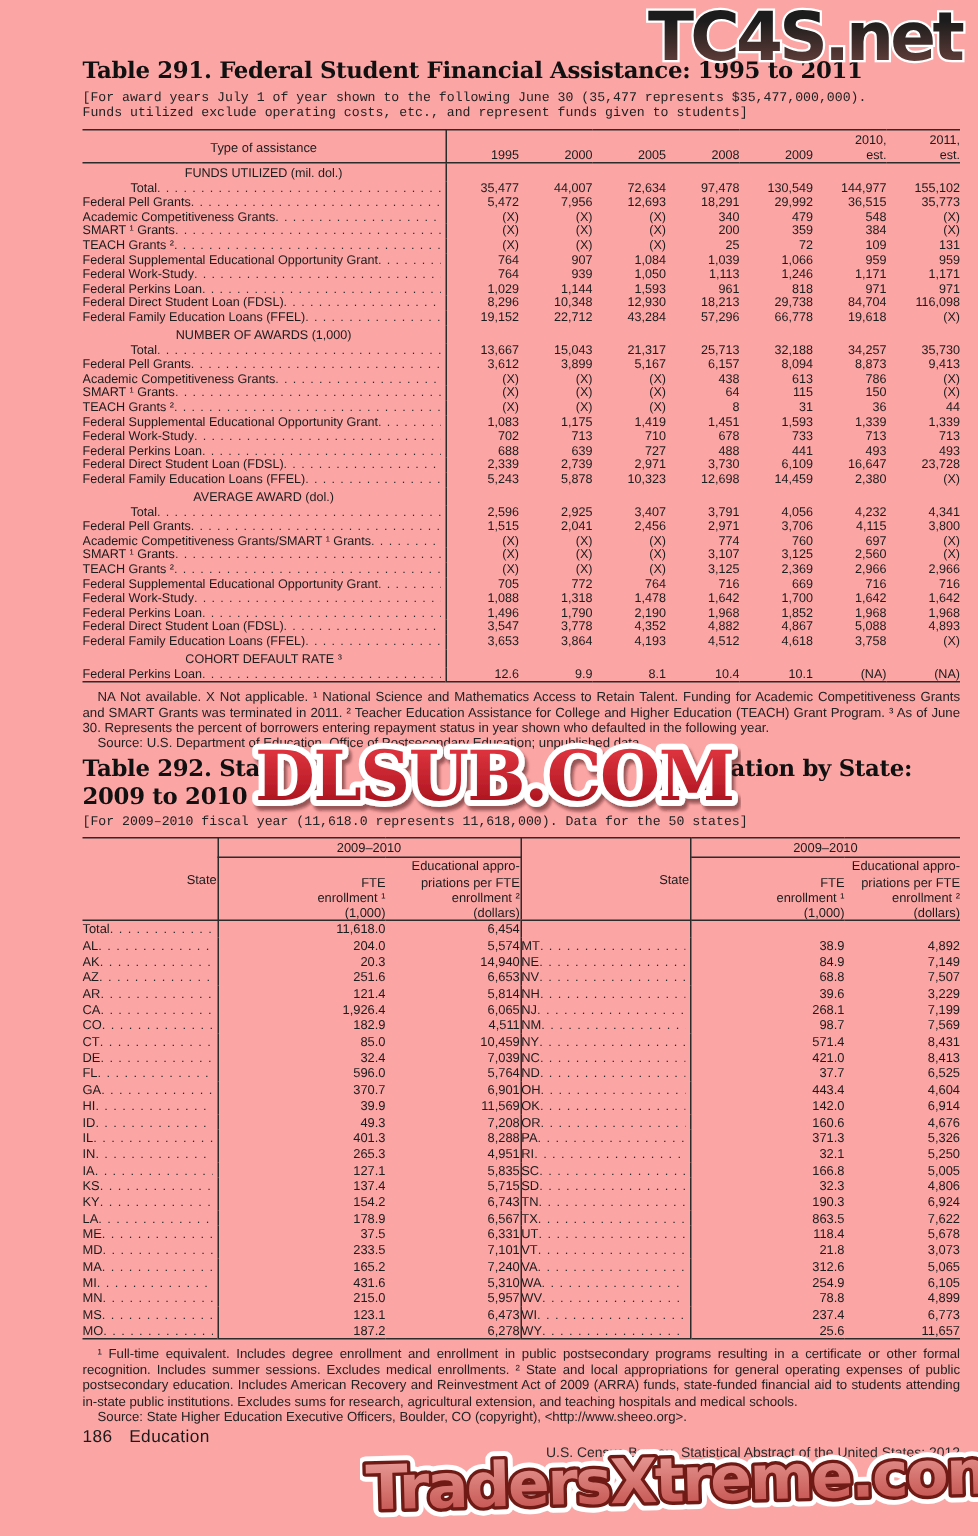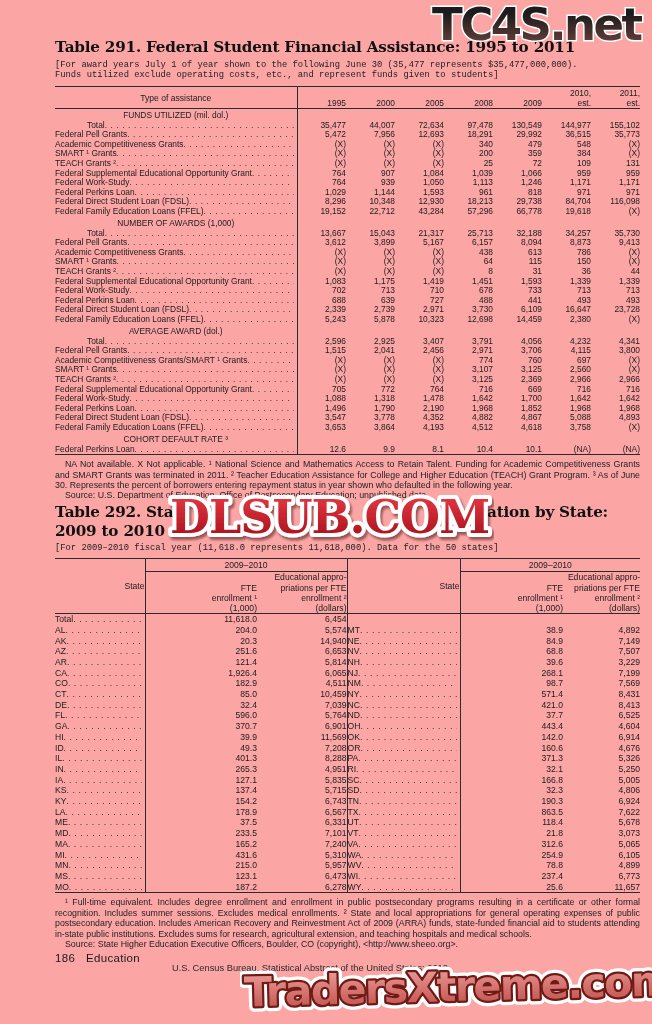--- a/index.html
+++ b/index.html
@@ -43,21 +43,21 @@
 
   
   .tbl292 { margin-top: 5px; font-size: 8.6px; }
   .tbl292 thead tr:first-child th { border-top: 1px solid #2b2b2b; }
   .tbl292 thead th { border-bottom: 1px solid #2b2b2b; }
   .state-h { text-align: right; vertical-align: middle; font-size: 8.6px; }
   .span-h { font-size: 8.6px; height: 13px; vertical-align: middle; }
   .colh { text-align: right; vertical-align: bottom; padding: 2px 6px 2px 0; white-space: pre-line; line-height: 10.2px; font-size: 8.6px; }
   .tbl292 tbody td { line-height: 10.7px; height: 10.7px; }
 
-  .footer-row { display: flex; justify-content: flex-start; align-items: flex-start; }
+  .footer-row { display: flex; justify-content: space-between; align-items: flex-start; }
   .pageno-wrap { font-size: 11.5px; letter-spacing: 0.3px; color: #1a1a1a; display: flex; gap: 11px; }
   .census { font-size: 9.3px; color: #2a2a2a; margin-top: 11px; margin-left: 32px; }
 
   
   .wm { position: absolute; pointer-events: none; }
   .wm-top { top: -8px; right: -8px; }
   .wm-mid { top: 486px; left: 164px; }
   .wm-bot { top: 957px; left: 240px; }
 </style>
 </head>

